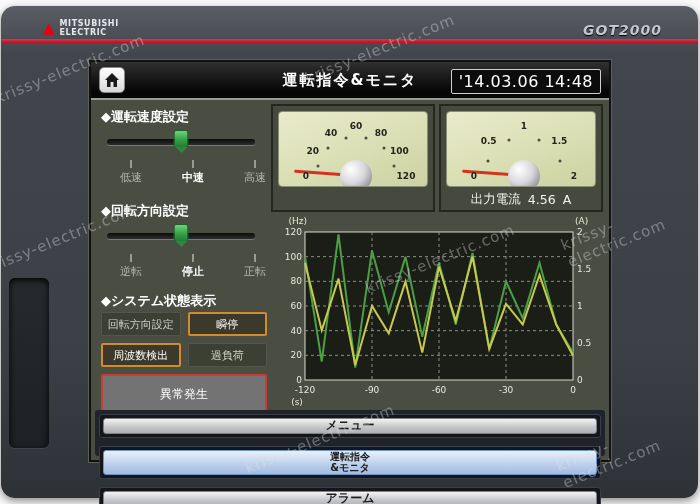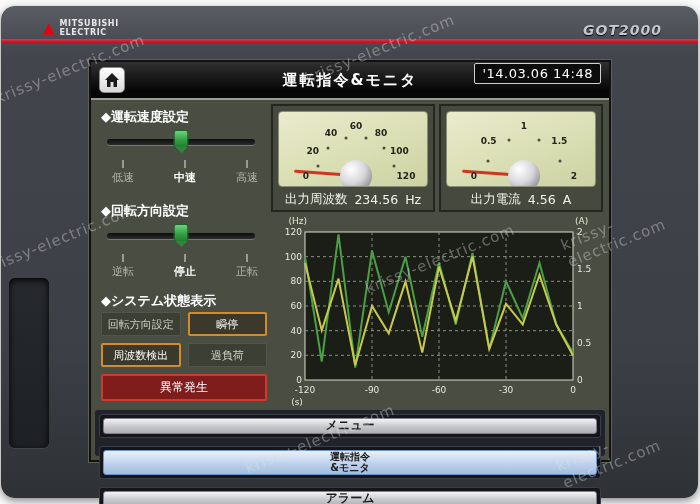--- a/index.html
+++ b/index.html
@@ -18,43 +18,43 @@
     background:linear-gradient(#26292e,#1d2024); box-shadow:inset 0 2px 6px #000,0 1px 0 rgba(255,255,255,.08); }
   .screen { position:absolute; left:90px; top:56px; width:518px; height:398px; background:#4a4e42;
     box-shadow:0 0 0 2px #111,0 0 0 3px #5c5f55; }
   
   .titlebar { position:absolute; left:0; top:0; width:518px; height:36px;
     background:linear-gradient(#303030,#060606 80%); }
   .home-btn { position:absolute; left:8px; top:5px; width:26px; height:26px; background:linear-gradient(#fff,#d8d8d8);
     border:1px solid #888; border-radius:5px; display:flex; align-items:center; justify-content:center; cursor:pointer; }
   .page-title { position:absolute; left:0; width:100%; text-align:center; line-height:36px; color:#fff;
     font-size:15px; font-weight:bold; letter-spacing:2px; }
-  .clock { position:absolute; right:8px; top:1px; padding:2px 7px; background:#0c0c0c; color:#fff;
-    border:1px solid #cfcfcf; border-radius:2px; font-size:13px; letter-spacing:.5px; }
+  .clock { position:absolute; right:8px; top:7px; padding:2px 7px; background:#0c0c0c; color:#fff;
+    border:1px solid #cfcfcf; border-radius:2px; font-size:16px; letter-spacing:.5px; }
   .divider { position:absolute; left:0; top:36px; width:518px; height:2px; background:#9a9d94; }
   
   .sec-heading { position:absolute; left:10px; color:#fff; font-size:13px; font-weight:bold; }
   .slider { position:absolute; left:16px; width:148px; height:24px; }
   .track { position:absolute; left:0; right:0; top:9px; height:6px; background:linear-gradient(#0c0c0c,#2c2c2c);
     border-radius:3px; box-shadow:0 1px 0 rgba(255,255,255,.25); }
   .handle { position:absolute; left:50%; top:0; transform:translateX(-50%); width:15px; height:18px; border-radius:3px;
     background:linear-gradient(#6fd37a,#34a146 55%,#237c33); border:1px solid #1a6328; cursor:pointer; }
   .handle::after { content:""; position:absolute; left:50%; bottom:-6px; transform:translateX(-50%);
     border-left:6px solid transparent; border-right:6px solid transparent; border-top:6px solid #2a8a3a; }
-  .opt-row { position:absolute; left:12px; width:164px; display:flex; justify-content:space-between; }
+  .opt-row { position:absolute; left:20px; width:164px; display:flex; justify-content:space-between; }
   .opt { display:flex; flex-direction:column; align-items:center; width:40px; }
   .opt .tickmark { width:2px; height:8px; background:#9a9a90; margin-bottom:2px; }
   .opt .opt-label { font-size:11px; color:#b4b6a8; }
   .opt .opt-label.sel { color:#fff; font-weight:bold; }
   .ind-grid { position:absolute; left:10px; top:250px; width:166px; display:grid;
     grid-template-columns:1fr 1fr; gap:7px; }
   .ind { height:24px; background:#3c3f33; border:1px solid #52554a; border-radius:2px; color:#cfd0c4;
     font-size:11px; display:flex; align-items:center; justify-content:center; }
   .ind[data-state="warn"] { border:2px solid #d28c2c; background:#3a392b; color:#fff; }
-  .ind[data-state="alarm"] { border:2px solid #cf3a2e; background:#7f1d1d; color:#fff; grid-column:span 2; height:27px; font-size:12px; }
+  .ind[data-state="alarm"] { border:2px solid #cf3a2e; background:#737373; color:#fff; grid-column:span 2; height:40px; font-size:12px; }
   
   .meters { position:absolute; left:180px; top:42px; width:332px; height:108px; display:flex; gap:4px; }
   .meter { flex:1; border:2px solid #24271f; background:#464a3e; }
   .meter-face { position:relative; margin:5px 5px 2px 5px; height:76px; border-radius:4px; overflow:hidden;
     background:linear-gradient(160deg,#e9ebcc,#dde1b8 45%,#ccd2a2); border:1px solid #8a8d78; }
   .scale-label { position:absolute; transform:translate(-50%,-50%); font-size:9px; font-weight:bold; color:#23251c; }
   .scale-tick { position:absolute; width:3px; height:3px; background:#4a4c3e; border-radius:50%; transform:translate(-50%,-50%); }
   .needle { position:absolute; width:62px; height:3px; left:15px; top:62px; border-radius:2px;
     transform:rotate(4deg); transform-origin:right center; }
   .pivot { position:absolute; left:61px; top:48px; width:32px; height:32px; border-radius:50%;
@@ -164,25 +164,20 @@
             <div class="scale-label" style="left: 52px; top: 20.6987px;">40</div>
             <div class="scale-tick" style="left: 66.9061px; top: 26.3289px;"></div>
             <div class="scale-label" style="left: 77px; top: 14px;">60</div>
             <div class="scale-tick" style="left: 87.0939px; top: 26.3289px;"></div>
             <div class="scale-label" style="left: 102px; top: 20.6987px;">80</div>
             <div class="scale-tick" style="left: 104.577px; top: 36.4228px;"></div>
             <div class="scale-label" style="left: 120.301px; top: 39px;">100</div>
             <div class="scale-tick" style="left: 114.671px; top: 53.9061px;"></div>
             <div class="scale-label" style="left: 127px; top: 64px;">120</div>
           </div>
-        <div class="meter-caption">
-          <span>出力周波数</span>
-          <span>234.56</span>
-          <span>Hz</span>
-        </div>
       </div>
       <div class="meter">
         <div class="meter-face">
           <div class="needle" style="background: rgb(210, 52, 32);"></div>
           <div class="pivot"></div>
         <div class="scale-label" style="left: 27px; top: 64px;">0</div>
             <div class="scale-tick" style="left: 40.9687px; top: 49.0753px;"></div>
             <div class="scale-label" style="left: 41.6447px; top: 28.6447px;">0.5</div>
             <div class="scale-tick" style="left: 62.0753px; top: 27.9687px;"></div>
             <div class="scale-label" style="left: 77px; top: 14px;">1</div>

